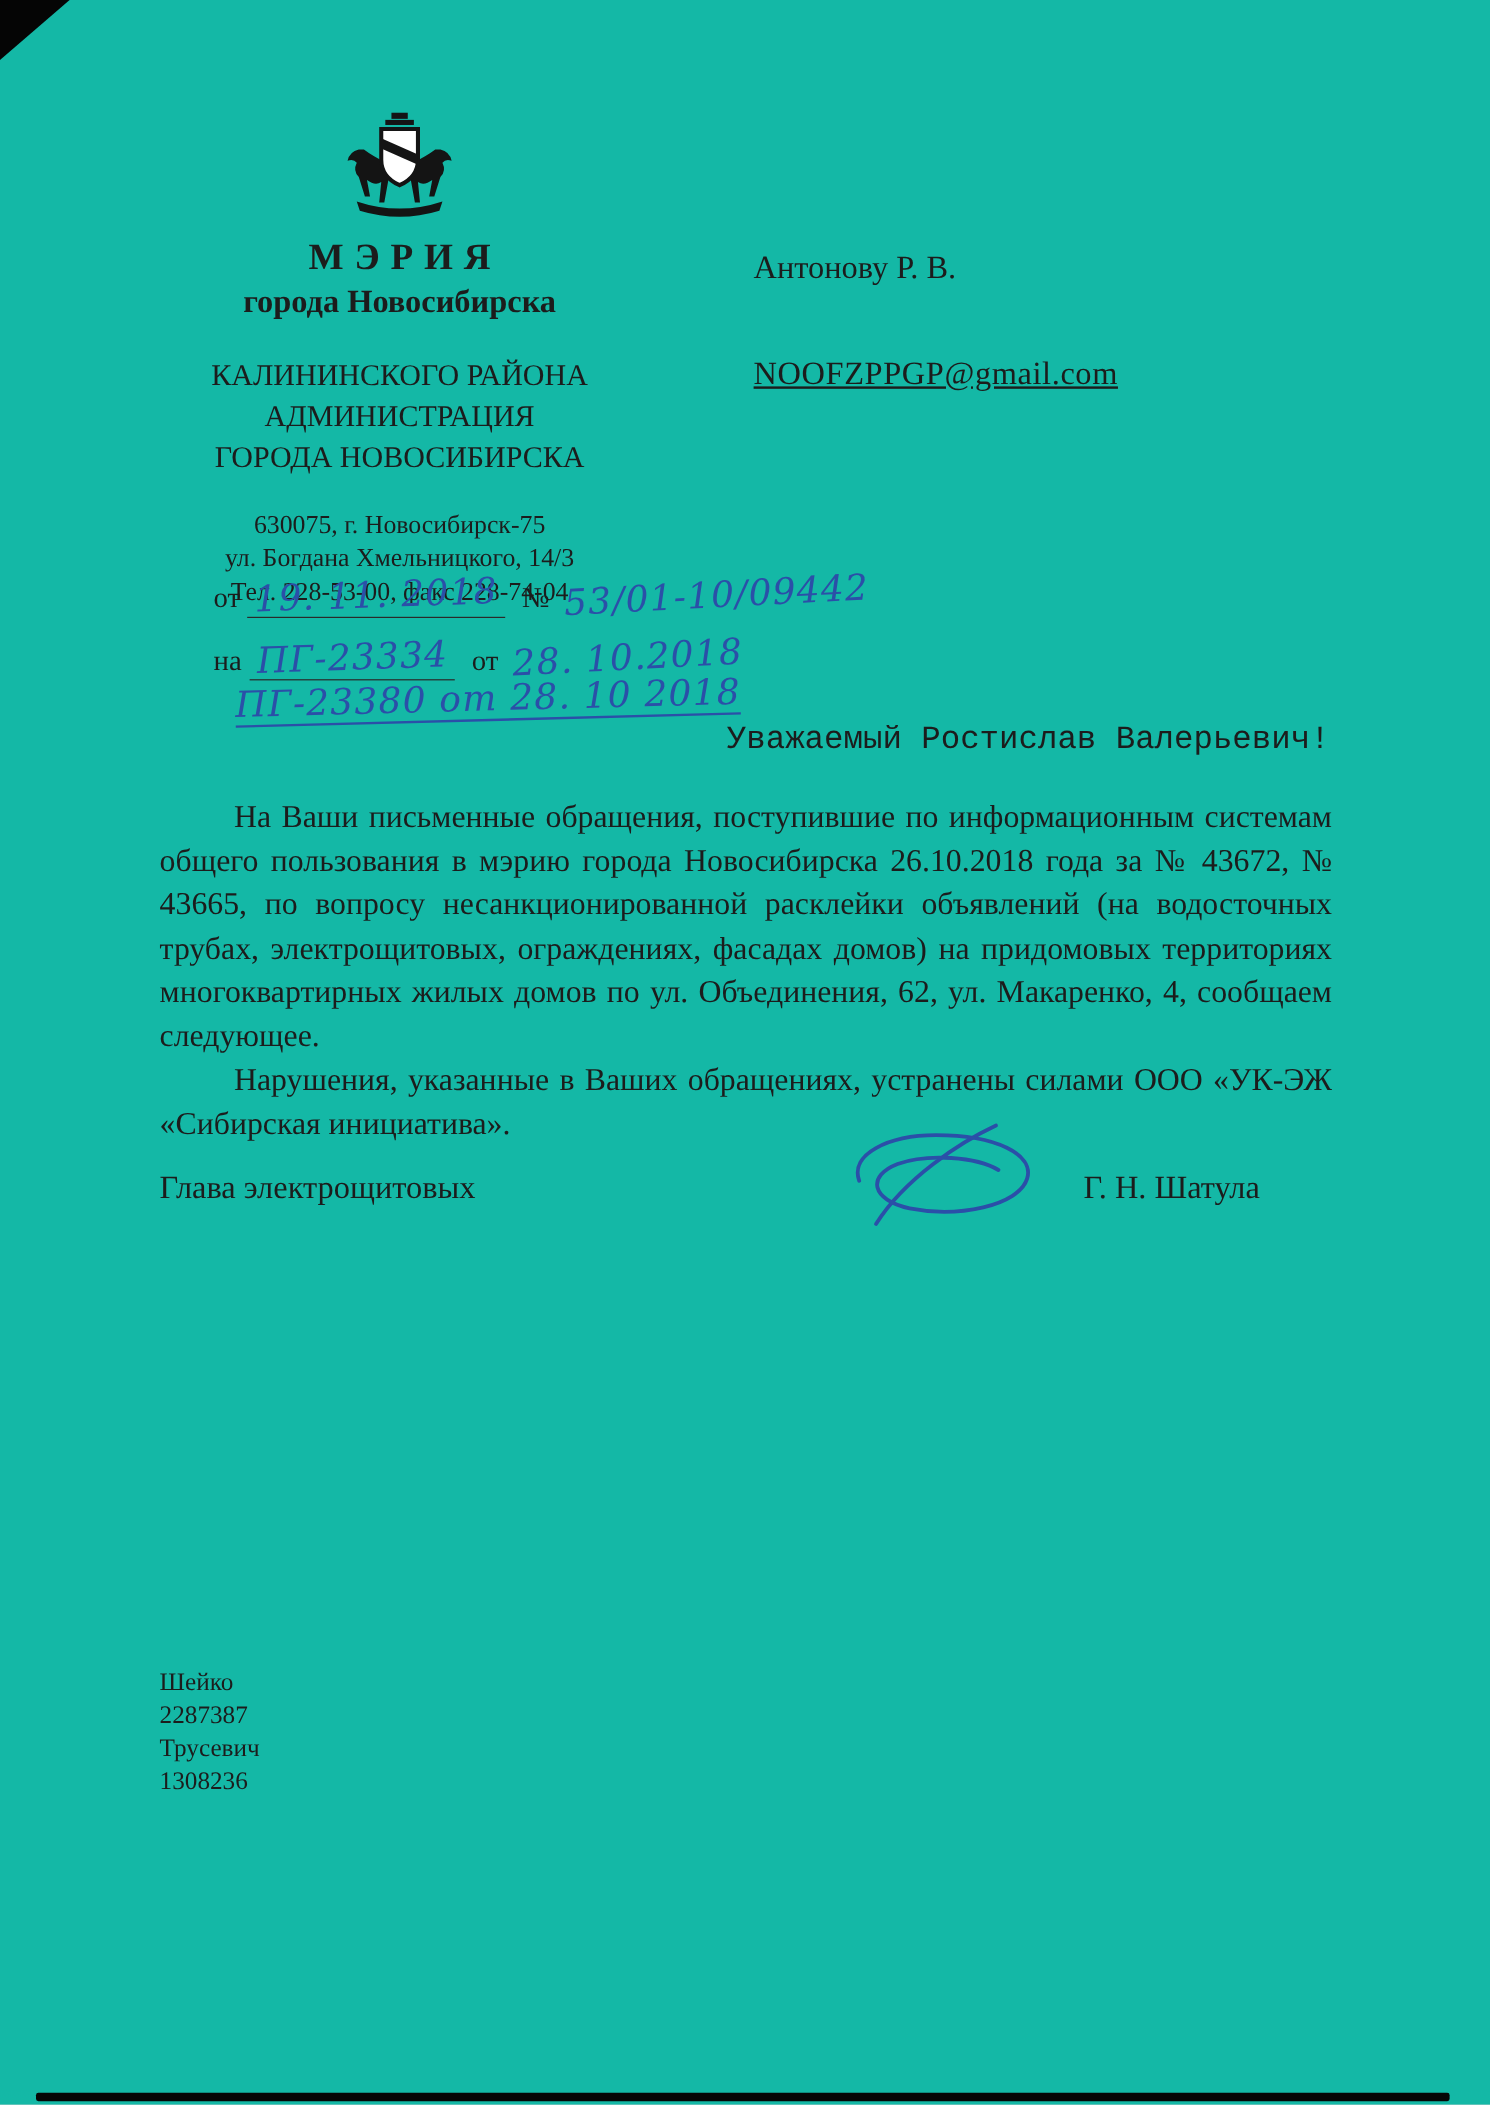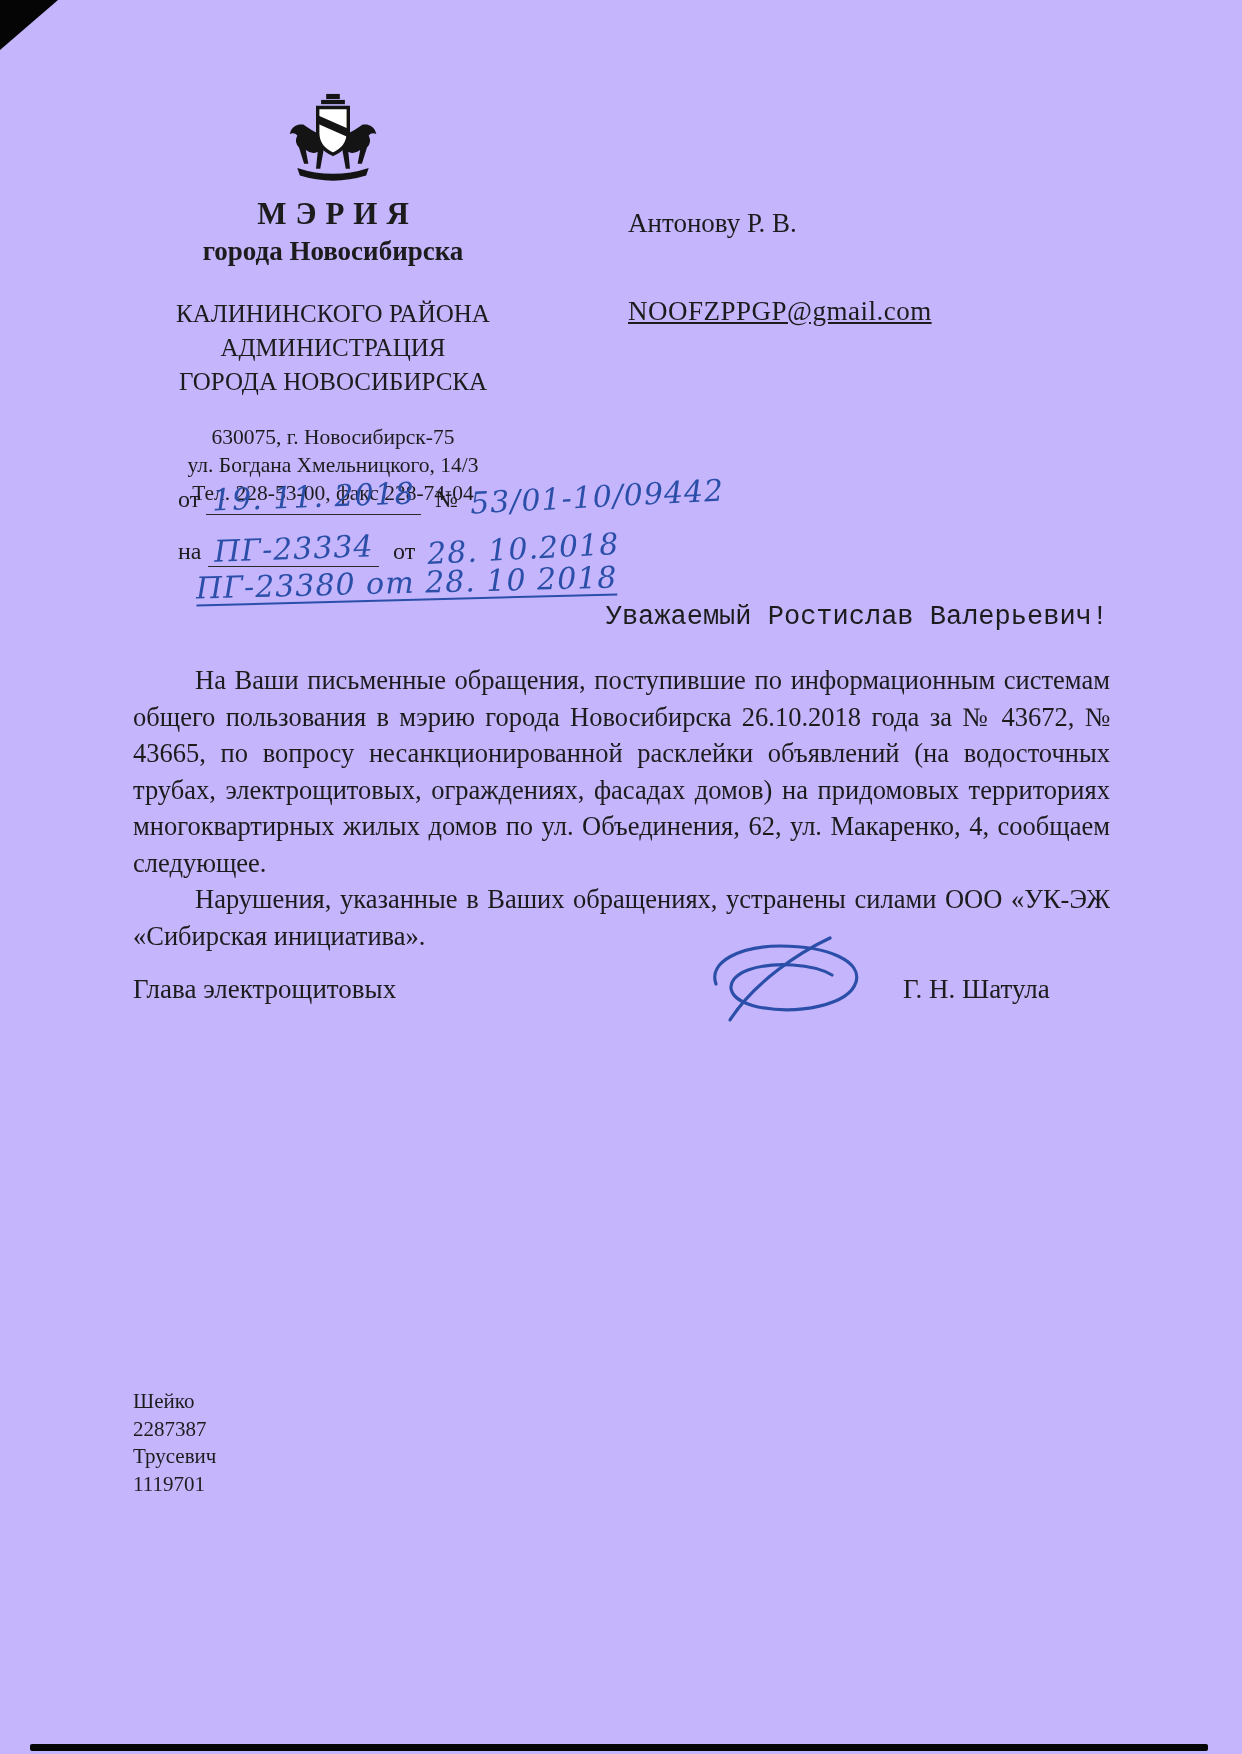--- a/index.html
+++ b/index.html
@@ -1,20 +1,20 @@
 <!DOCTYPE html>
 <html><head>
 <meta charset="utf-8">
 <style>
   html,body{margin:0;padding:0;background:#d9d9d9;}
   .page{
     position:relative;
     width:1242px;height:1754px;
     margin:0 auto;
-    background:#c4b5fd;
+    background:#14b8a6;
     font-family:"Liberation Serif",serif;
     color:#1c1c1c;
     overflow:hidden;
   }
   
   .corner-artifact{
     position:absolute;top:0;left:0;width:0;height:0;
     border-top:50px solid #050505;border-right:58px solid transparent;
   }
   .bottom-bar{
@@ -124,18 +124,18 @@
   <svg class="signature-ink" width="212" height="118" viewBox="0 0 212 118" aria-hidden="true">
     <path d="M152 16 C 122 30, 76 60, 52 98" fill="none" stroke="#2b4fa8" stroke-width="3.2" stroke-linecap="round"></path>
     <path d="M38 62 C 30 40, 62 24, 102 24 C 152 24, 184 40, 178 60 C 171 83, 120 93, 80 85 C 48 78, 44 58, 70 48 C 95 39, 136 42, 154 53" fill="none" stroke="#2b4fa8" stroke-width="3.2" stroke-linecap="round"></path>
   </svg>
   <div class="signer-name">Г. Н. Шатула</div>
 
   <div class="executors">
     <div>Шейко</div>
     <div>2287387</div>
     <div>Трусевич</div>
-    <div>1119701</div>
+    <div>1308236</div>
   </div>
 
   <div class="bottom-bar"></div>
 
 </div>
 
 </body></html>

